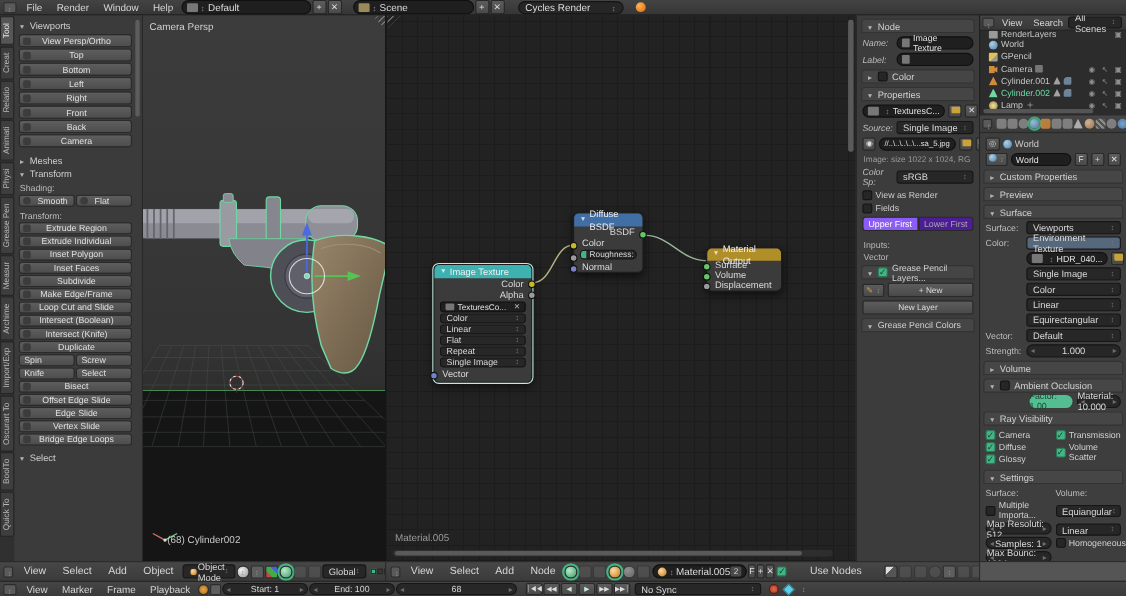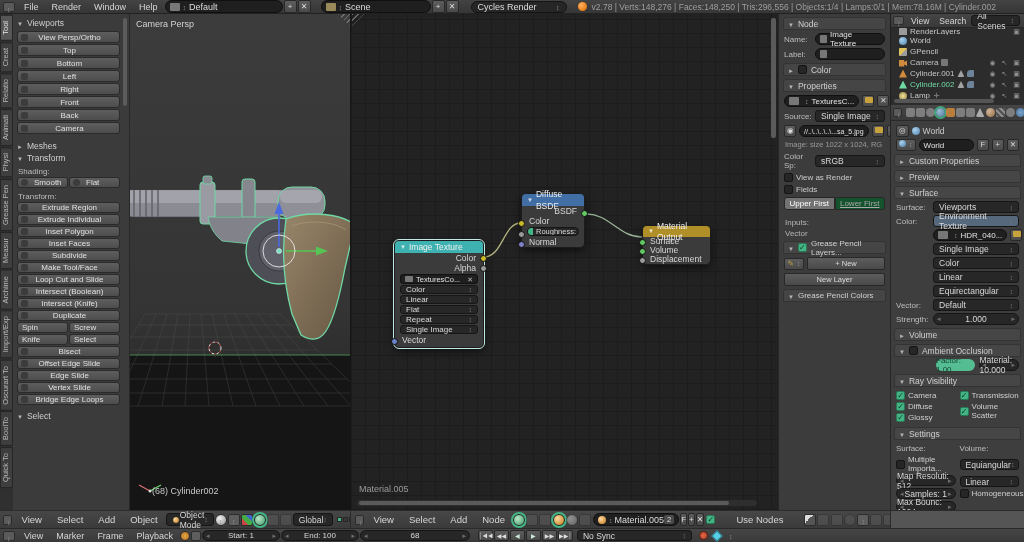--- a/index.html
+++ b/index.html
@@ -70,28 +70,28 @@
   .nslider .fill { position:absolute; left:0; top:0; bottom:0; width:5px; background:#43b584; }
   #ne-label { position:absolute; left:8px; bottom:16px; color:#9a9a9a; font-size:9px; }
   #ne-hscroll { position:absolute; left:6px; bottom:4px; width:400px; height:6px; background:#2e2e2e; border-radius:3px; }
   #ne-hscroll .thumb { position:absolute; left:2px; top:1px; height:4px; width:370px; background:#5a5a5a; border-radius:2px; }
   #ne-vscroll { position:absolute; right:2px; top:4px; width:5px; height:120px; background:#5a5a5a; border-radius:2px; }
 
   
   #npanel { left:778px; top:14px; width:112px; height:496px; background:#3c3c3c; border-left:1px solid #262626; padding:3px 4px; font-size:8.5px; }
   .pnl-hd { display:flex; align-items:center; gap:4px; background:#454545; border:1px solid #333; border-radius:3px 3px 0 0; height:13px; padding:0 4px; color:#d0d0d0; font-size:8.5px; margin-top:3px; }
   .nrow2 { display:flex; align-items:center; gap:3px; margin:3px 1px; }
-  .nlab { width:28px; color:#bdbdbd; font-size:8px; flex:none; }
+  .nlab { width:28px; color:#bdbdbd; font-size:8px; flex:none;font-style:italic; }
   .tfield { flex:1; background:#1f1f1f; border:1px solid #101010; border-radius:7px; height:12px; display:flex; align-items:center; gap:3px; padding:0 4px; color:#e2e2e2; font-size:8px; }
   .mchip { width:10px; height:8px; background:#777; border-radius:1px; flex:none; }
   .fbtn { background:linear-gradient(#5d5d5d,#4a4a4a); border:1px solid #282828; border-radius:2px; color:#ddd; height:12px; min-width:12px; line-height:10px; text-align:center; font-size:7.5px; padding:0 2px; }
   .grayinfo { color:#9a9a9a; font-size:7.5px; margin:2px 2px; }
   .tgl { flex:1; height:13px; text-align:center; line-height:12px; font-size:8px; border:1px solid #282828; }
-  .tgl.on { background:#737373; color:#ffffff; border-radius:3px 0 0 3px; }
-  .tgl.off { background:#14532d; color:#a8a8a8; border-radius:0 3px 3px 0;text-decoration:underline; }
+  .tgl.on { background:#8b5cf6; color:#ffffff; border-radius:3px 0 0 3px; }
+  .tgl.off { background:#4c1d95; color:#a8a8a8; border-radius:0 3px 3px 0; }
 
   
   #outliner { left:890px; top:14px; width:134px; height:91px; background:#2c2c2c; border-left:1px solid #1e1e1e; overflow:hidden; }
   #outliner .hdrbar { height:14px; padding:0 2px; gap:0; }
   #outliner .menu { font-size:8.5px; padding:0 5px; }
   .ol-row { display:flex; align-items:center; height:11px; padding:0 3px 0 8px; gap:3px; color:#c6c6c6; font-size:8px; white-space:nowrap; }
   .ol-row .sp { flex:1; }
   .ol-row.sel { color:#6fd9a4; }
   .oi { width:8px; height:8px; flex:none; }
   .oi-render { background:#9a9a9a; border-radius:1px; }
@@ -170,21 +170,20 @@
     <span style="flex:1;padding-left:3px;">Scene</span>
   </span>
   <span class="sqbtn">+</span>
   <span class="sqbtn">✕</span>
   <span style="width:10px"></span>
   <span class="engine-field">
     <span>Cycles Render</span>
     <span class="updn"></span>
   </span>
   <span class="blogo"></span>
-  <span class="stats">v2.78 | Verts:148,276 | Faces:148,250 | Tris:296,556 | Objects:1/4 | Lamps:0/1 | Mem:78.16M | Cylinder.002</span>
 </div>
 
 <div id="toolshelf" class="abs">
   <div id="tabcol">
     <span class="vtab act">Tool</span>
     <span class="vtab">Creat</span>
     <span class="vtab">Relatio</span>
     <span class="vtab">Animati</span>
     <span class="vtab">Physi</span>
     <span class="vtab">Grease Pen</span>
@@ -269,21 +268,21 @@
     <div class="tbtn">
         <span class="bi"></span>
         <span class="lbl">Inset Faces</span>
       </div>
     <div class="tbtn">
         <span class="bi"></span>
         <span class="lbl">Subdivide</span>
       </div>
     <div class="tbtn">
         <span class="bi"></span>
-        <span class="lbl">Make Tool/Face</span>
+        <span class="lbl">Make Edge/Frame</span>
       </div>
     <div class="tbtn">
         <span class="bi"></span>
         <span class="lbl">Loop Cut and Slide</span>
       </div>
     <div class="tbtn">
         <span class="bi"></span>
         <span class="lbl">Intersect (Boolean)</span>
       </div>
     <div class="tbtn">

